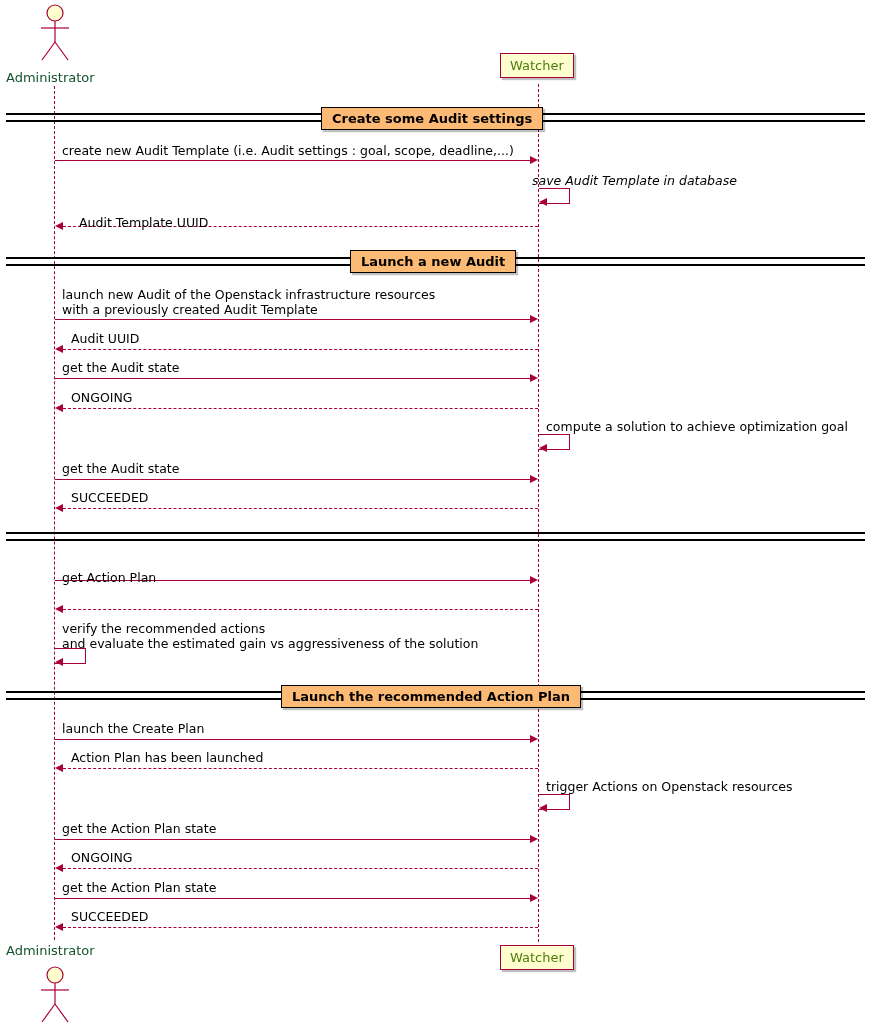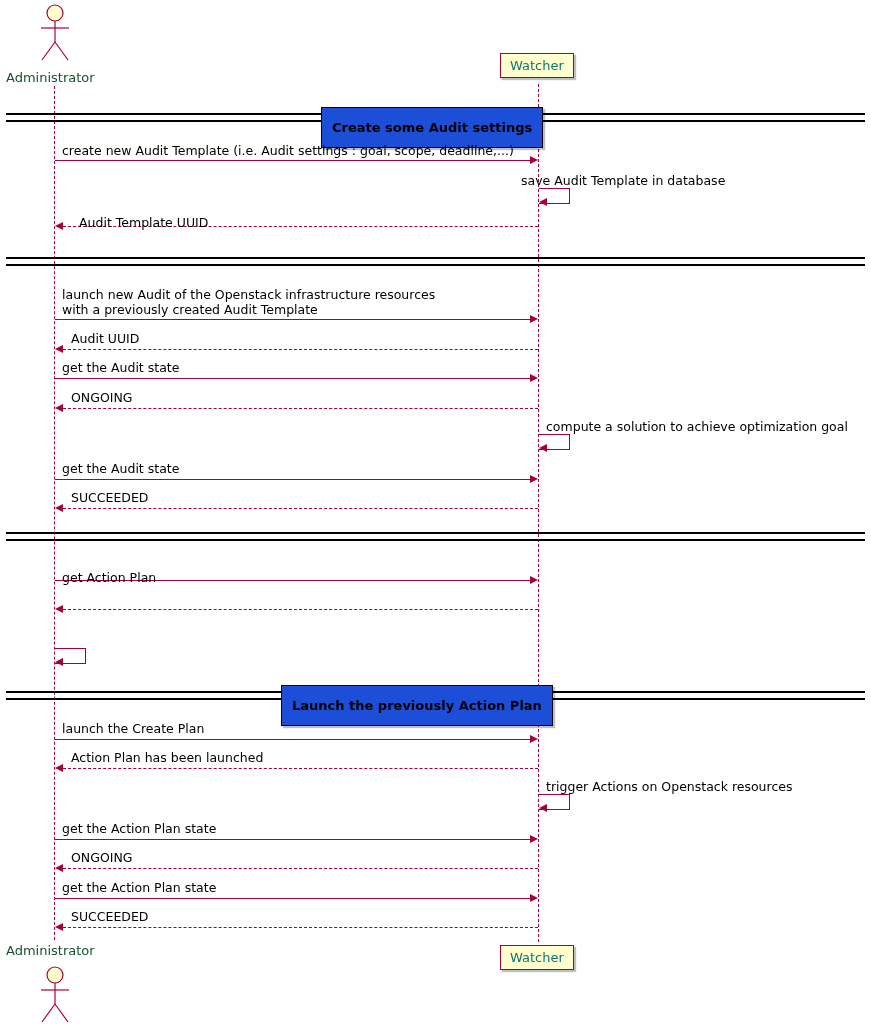--- a/index.html
+++ b/index.html
@@ -33,46 +33,46 @@
     font-size: 13px;
     color: #14532d;
     white-space: nowrap;
   }
 
   
   .participant {
     position: absolute;
     background: #FEFECE;
     border: 1px solid #A80036;
-    color: #0f766e;
+    color: #4d7c0f;
     font-size: 13px;
     padding: 4px 9px;
     white-space: nowrap;
     box-shadow: 2px 2px 1px rgba(0,0,0,0.25);
   }
 
   
   .divider-line {
     position: absolute;
     height: 0;
     border-top: 2px solid #000000;
     left: 6px;
     right: 6px;
   }
   .divider-line.second {
     margin-top: 3px;
   }
   .divider-box {
     position: absolute;
-    background: #1d4ed8;
+    background: #fdba74;
     border: 1px solid #000000;
     font-size: 13px;
     font-weight: bold;
     color: #000000;
-    padding: 12px 10px;
+    padding: 3px 10px;
     white-space: nowrap;
     box-shadow: 2px 2px 1px rgba(0,0,0,0.25);
   }
 
   
   .msg-line {
     position: absolute;
     height: 0;
     border-top: 1px solid #A80036;
   }
@@ -147,28 +147,29 @@
   <div class="divider-line" style="top:113px;"></div>
   <div class="divider-line second" style="top:117px;"></div>
   <div class="divider-box" style="left:321px; top:107px;">Create some Audit settings</div>
 
   <div class="msg-line" style="left:55px; top:160px; width:476px;"></div>
   <div class="arrow-head arrow-right" style="left:530px; top:156px;"></div>
   <div class="msg-label" style="left:62px; top:143px;text-align:right;">create new Audit Template (i.e. Audit settings : goal, scope, deadline,...)</div>
 
   <div class="self-loop" style="left:539px; top:188px;"></div>
   <div class="arrow-head arrow-left" style="left:539px; top:198px;"></div>
-  <div class="msg-label" style="left:521px; top:173px;">save Audit Template in database</div>
+  <div class="msg-label" style="left:532px; top:173px;font-style:italic;">save Audit Template in database</div>
 
   <div class="msg-line dashed" style="left:63px; top:226px; width:475px;"></div>
   <div class="arrow-head arrow-left" style="left:55px; top:222px;"></div>
   <div class="msg-label" style="left:71px; top:215px;margin-left:8px;">Audit Template UUID</div>
 
   <div class="divider-line" style="top:257px;"></div>
   <div class="divider-line second" style="top:261px;"></div>
+  <div class="divider-box" style="left:350px; top:250px;">Launch a new Audit</div>
 
   <div class="msg-line" style="left:55px; top:319px; width:476px;"></div>
   <div class="arrow-head arrow-right" style="left:530px; top:315px;"></div>
   <div class="msg-label" style="left:62px; top:287px;">launch new Audit of the Openstack infrastructure resources
 with a previously created Audit Template</div>
 
   <div class="msg-line dashed" style="left:63px; top:349px; width:475px;"></div>
   <div class="arrow-head arrow-left" style="left:55px; top:345px;"></div>
   <div class="msg-label" style="left:71px; top:331px;">Audit UUID</div>
 
@@ -197,24 +198,26 @@
 
   <div class="msg-line" style="left:55px; top:580px; width:476px;"></div>
   <div class="arrow-head arrow-right" style="left:530px; top:576px;"></div>
   <div class="msg-label" style="left:62px; top:562px;margin-top:8px;">get Action Plan</div>
 
   <div class="msg-line dashed" style="left:63px; top:609px; width:475px;"></div>
   <div class="arrow-head arrow-left" style="left:55px; top:605px;"></div>
 
   <div class="self-loop" style="left:55px; top:648px;"></div>
   <div class="arrow-head arrow-left" style="left:55px; top:658px;"></div>
+  <div class="msg-label" style="left:62px; top:621px;">verify the recommended actions
+and evaluate the estimated gain vs aggressiveness of the solution</div>
 
   <div class="divider-line" style="top:691px;"></div>
   <div class="divider-line second" style="top:695px;"></div>
-  <div class="divider-box" style="left:281px; top:685px;">Launch the previously Action Plan</div>
+  <div class="divider-box" style="left:281px; top:685px;">Launch the recommended Action Plan</div>
 
   <div class="msg-line" style="left:55px; top:739px; width:476px;"></div>
   <div class="arrow-head arrow-right" style="left:530px; top:735px;"></div>
   <div class="msg-label" style="left:62px; top:721px;">launch the Create Plan</div>
 
   <div class="msg-line dashed" style="left:63px; top:768px; width:475px;"></div>
   <div class="arrow-head arrow-left" style="left:55px; top:764px;"></div>
   <div class="msg-label" style="left:71px; top:750px;">Action Plan has been launched</div>
 
   <div class="self-loop" style="left:539px; top:794px;"></div>

